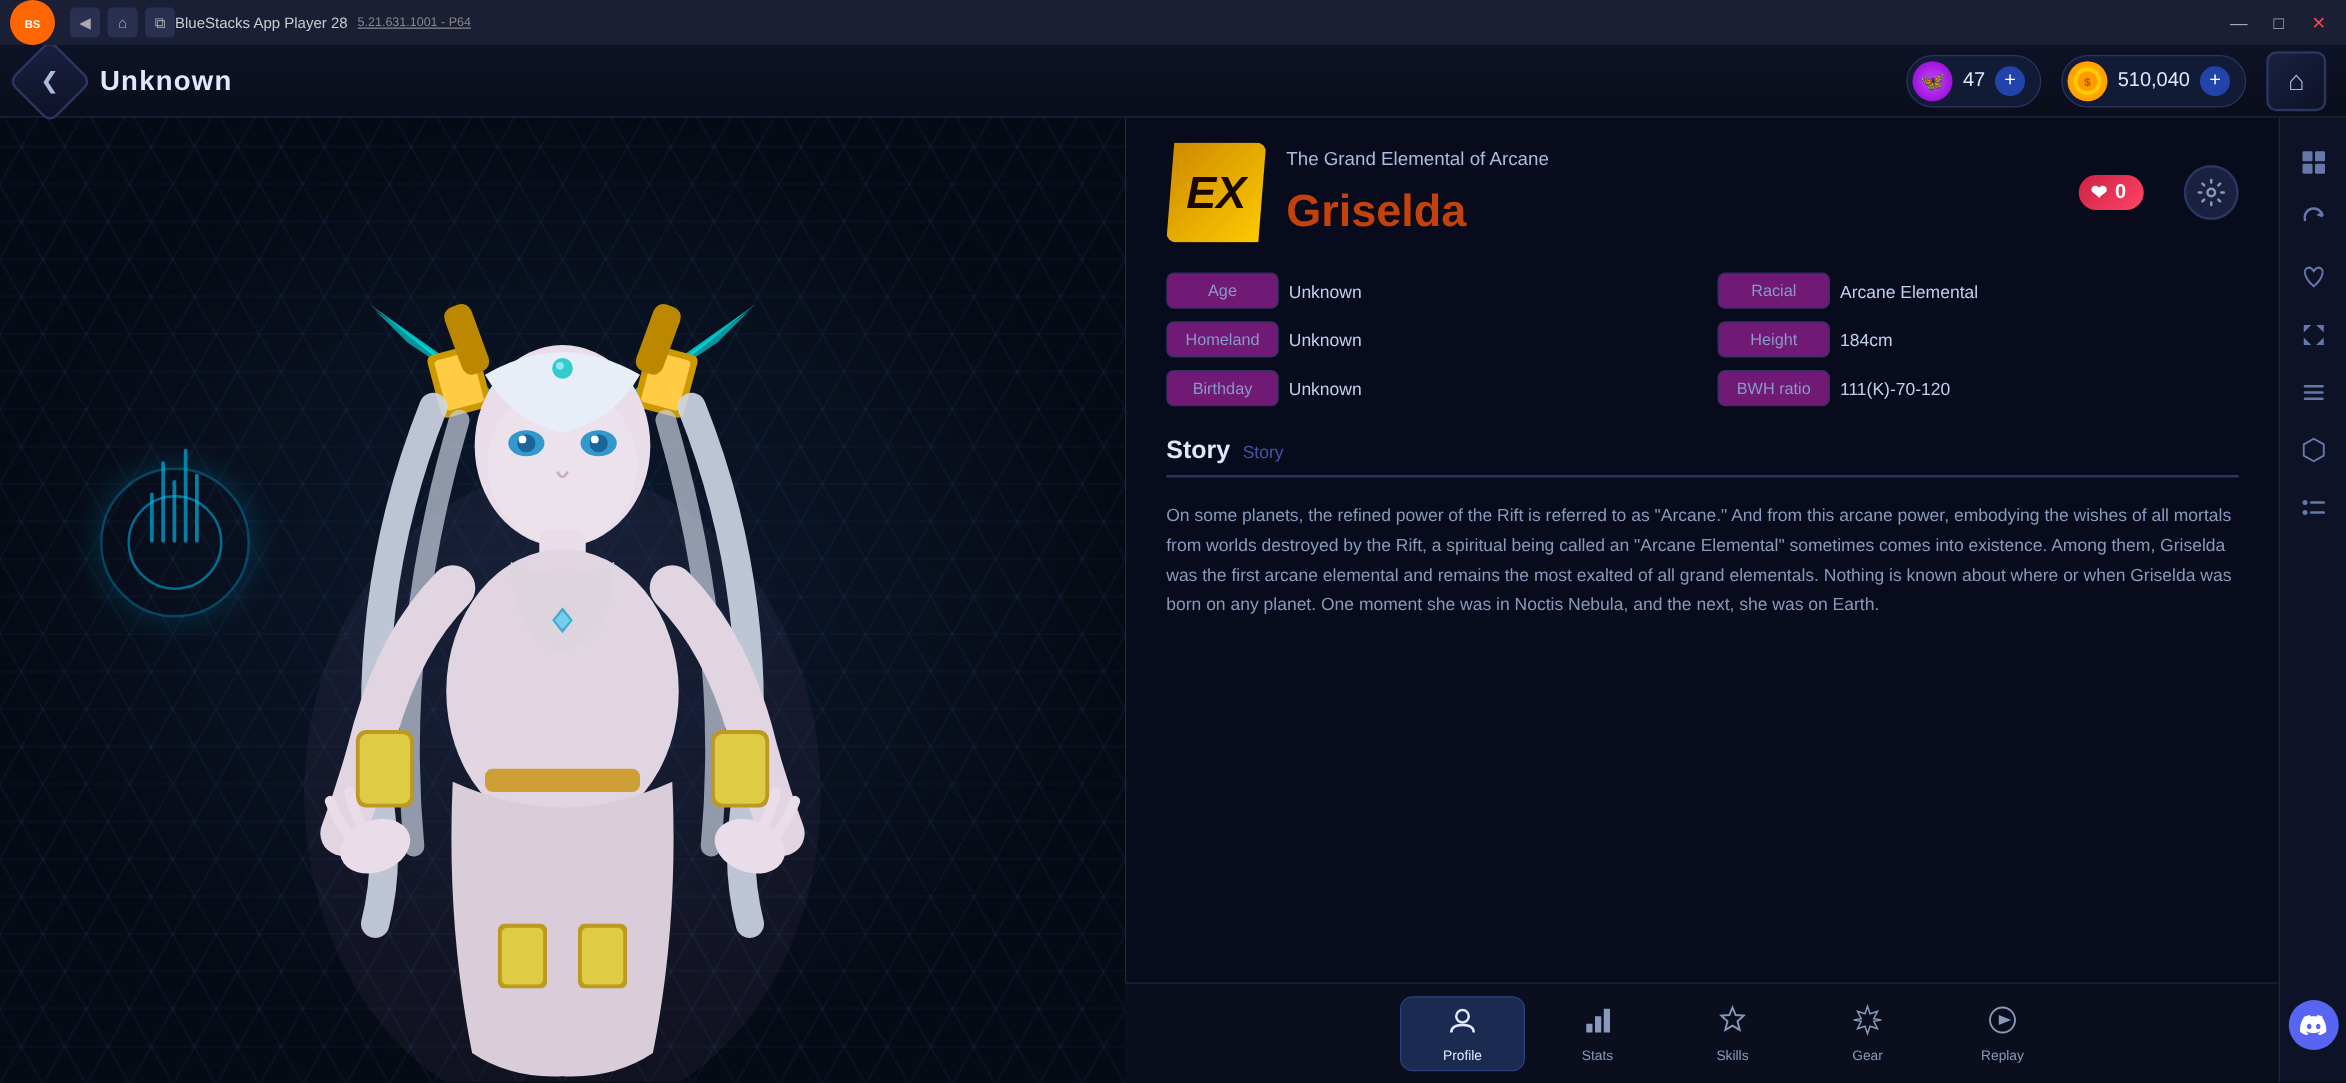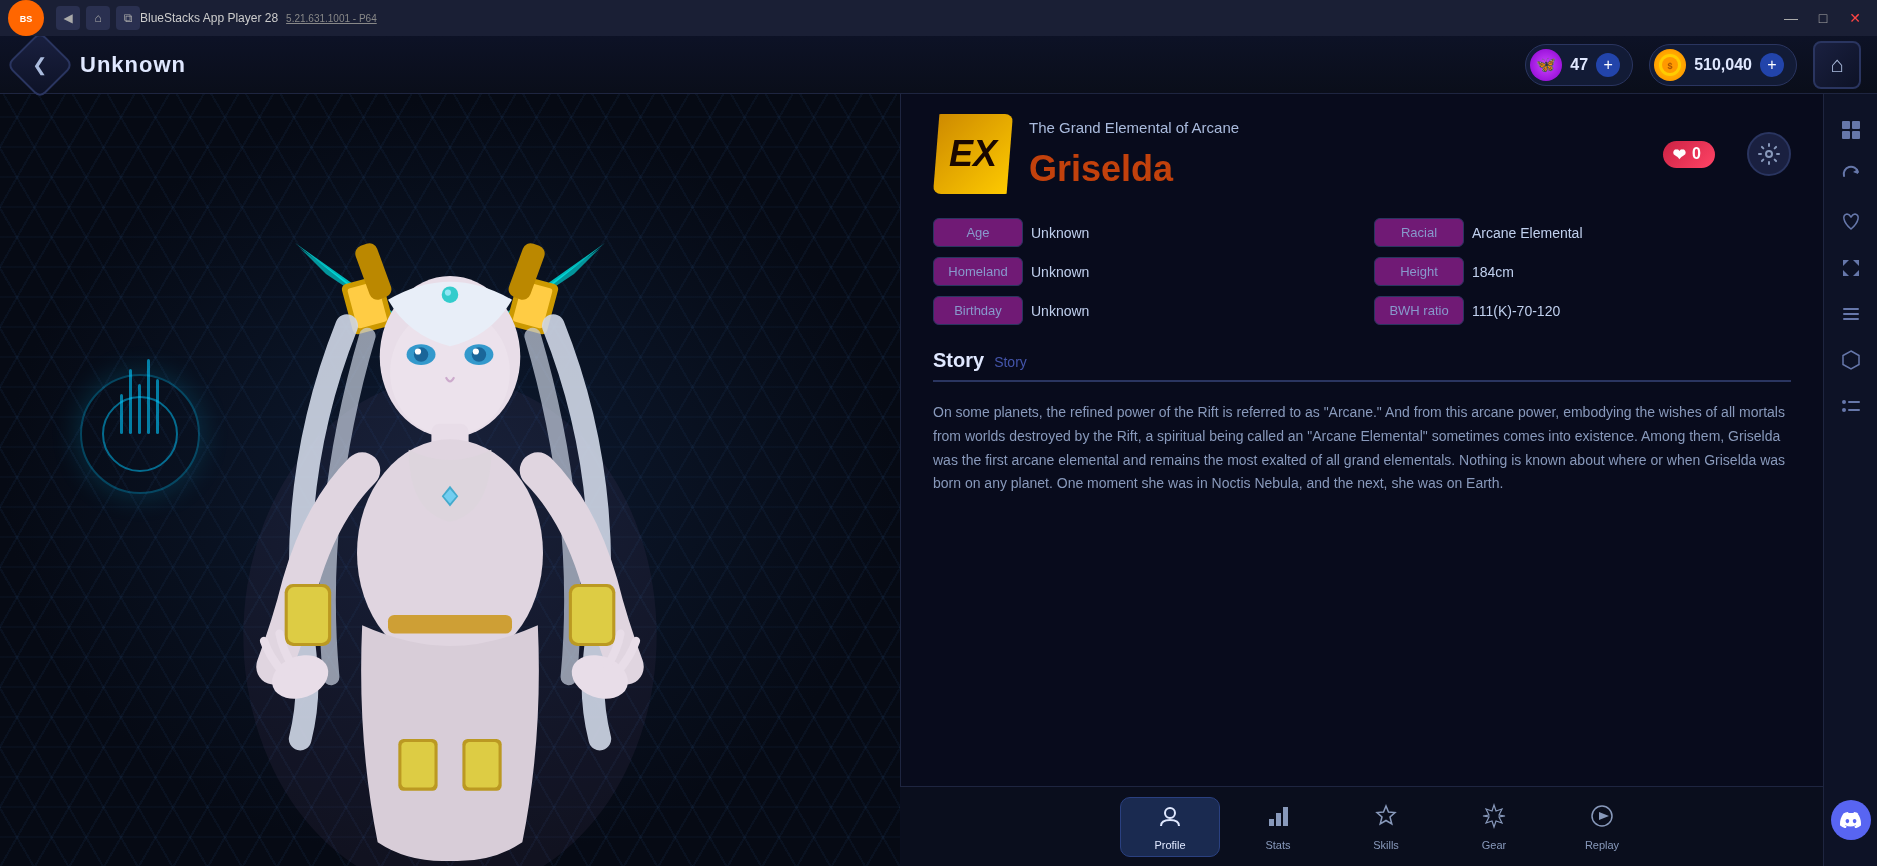--- a/index.html
+++ b/index.html
@@ -147,21 +147,21 @@
     }
     .currency-icon.butterfly {
       background: radial-gradient(circle, #cc44ff, #8800cc);
     }
     .currency-icon.coin {
       background: radial-gradient(circle, #ffcc00, #ff8800);
     }
     .currency-amount {
       color: #e0e8ff;
       font-size: 16px;
-      font-weight: 700;
+      font-weight: 400;
     }
     .add-btn {
       width: 24px;
       height: 24px;
       background: #2244aa;
       border: none;
       border-radius: 50%;
       color: white;
       font-size: 16px;
       cursor: pointer;

